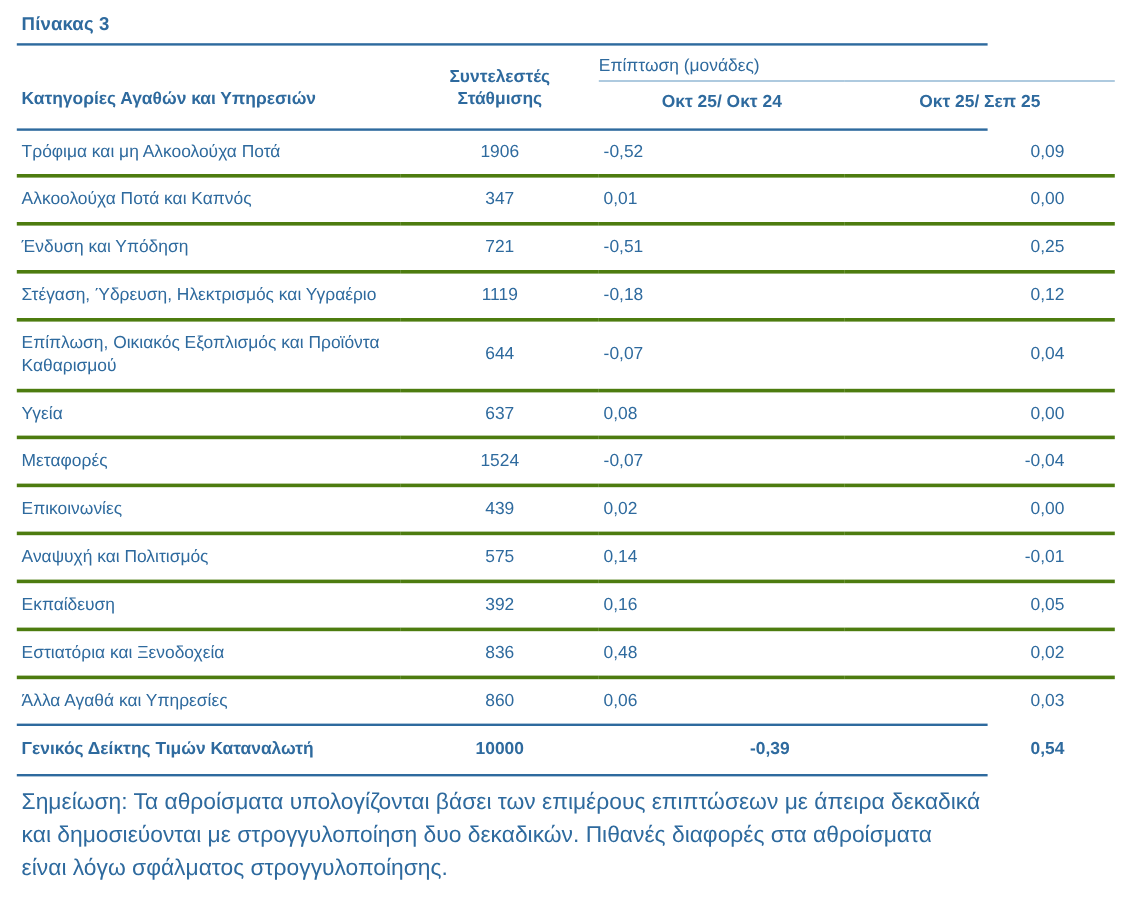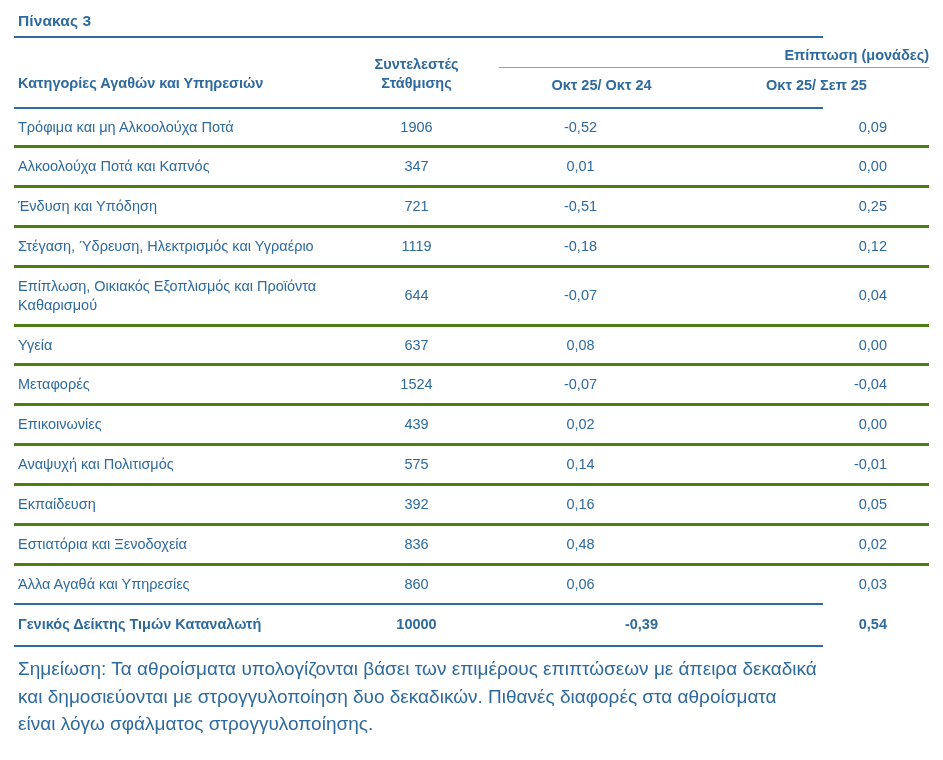--- a/index.html
+++ b/index.html
@@ -49,24 +49,24 @@
   table.main col.c4 { width: 225px; }
 
   thead th {
     font-size: 14.5px;
     font-weight: bold;
     color: #2e6a9e;
     vertical-align: bottom;
     padding: 0;
   }
   .hdr-group {
-    text-align: right;
+    text-align: left;
     padding: 9px 0 4px 0;
     font-size: 14.5px;
-    font-weight: bold;
+    font-weight: normal;
   }
   .hdr-group-line {
     border-bottom: 1px solid #7aa8ca;
   }
   .hdr-cat {
     text-align: left;
     padding: 0 6px 14px 4px;
     line-height: 1.28;
   }
   .hdr-weight {
@@ -85,21 +85,21 @@
     color: #2e6a9e;
     padding: 9px 4px;
     line-height: 1.3;
     vertical-align: middle;
   }
   tbody tr td { border-bottom: 3px solid #4d7c0f; }
   tbody tr:last-child td { border-bottom: none; }
 
   td.label { text-align: left; padding-left: 4px; padding-right: 10px; }
   td.num-weight { text-align: center; }
-  td.num { text-align: center; padding-right: 46px; }
+  td.num { text-align: left; padding-right: 46px; }
   td.num-last { text-align: right; padding-right: 42px; }
 
   tfoot td {
     font-size: 14.5px;
     font-weight: bold;
     color: #2e6a9e;
     padding: 10px 4px 12px 4px;
     line-height: 1.28;
     vertical-align: middle;
   }

